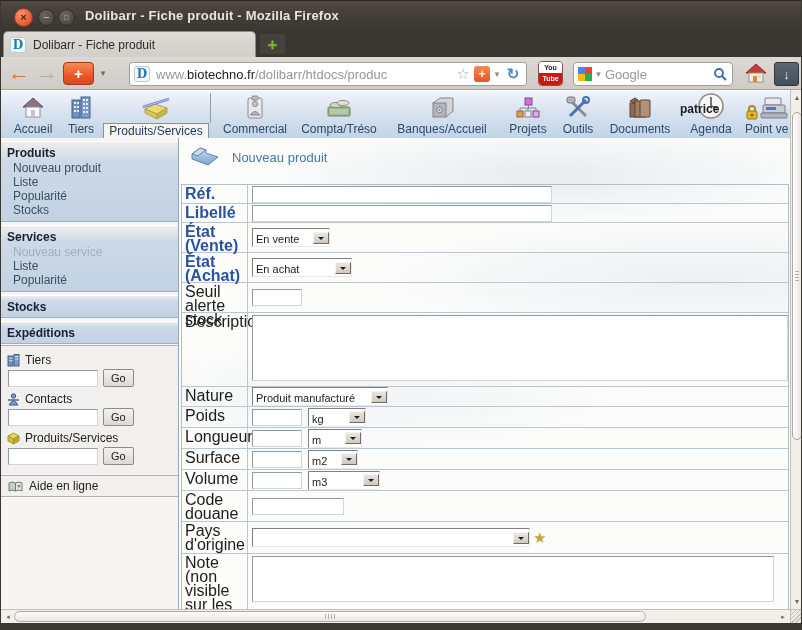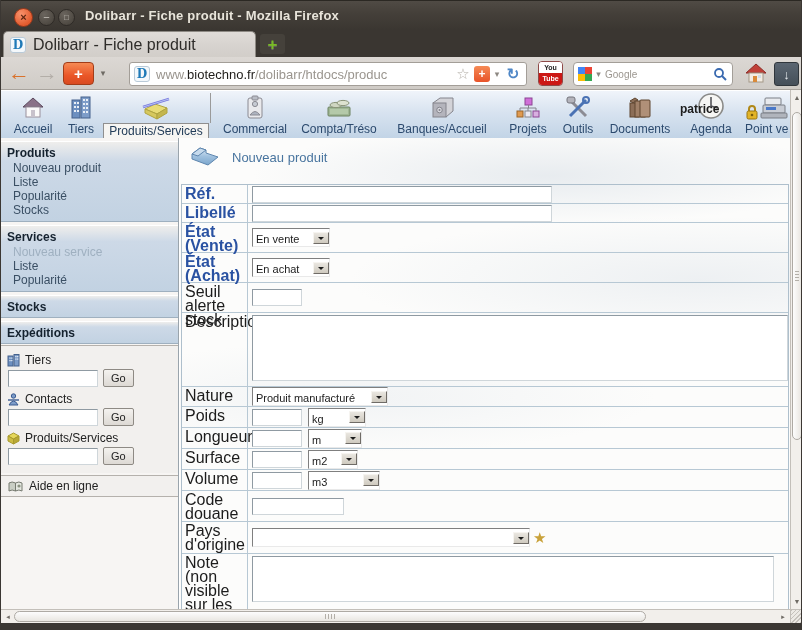--- a/index.html
+++ b/index.html
@@ -28,21 +28,21 @@
   #tabbar { position:absolute; left:0; top:30px; width:802px; height:27px; background:#3a3631; }
   #tab-active {
     position:absolute; left:2px; top:1px; width:253px; height:26px;
     background:linear-gradient(180deg,#e0dcd8,#d6d2ce 60%,#d2cec9);
     border:1px solid #8e8a84; border-bottom:none; border-radius:5px 5px 0 0;
     display:flex; align-items:center; padding:0 6px; cursor:default;
   }
   .favicon { width:16px; height:16px; border-radius:3px; background:#f4f8fb; border:1px solid #b9cad8;
     display:flex; align-items:center; justify-content:center;
     font-weight:bold; font-size:12px; color:#1f7ab8; font-family:"DejaVu Serif",serif; }
-  #tab-active .tab-label { margin-left:7px; font-size:16px; color:#2e2c29; white-space:nowrap; overflow:hidden; }
+  #tab-active .tab-label { margin-left:7px; font-size:12px; color:#2e2c29; white-space:nowrap; overflow:hidden; }
   #newtab-btn { position:absolute; left:259px; top:4px; width:25px; height:20px; border-radius:3px;
     background:#45413b; display:flex; align-items:center; justify-content:center;
     color:#79bb25; font-size:17px; font-weight:bold; line-height:1; cursor:pointer;
     text-shadow:0 1px 0 #fff3; }
   
   #toolbar { position:absolute; left:0; top:57px; width:802px; height:33px;
     background:linear-gradient(180deg,#dcd8d4,#cfcbc6); border-bottom:1px solid #a8a39d; }
   .tb { position:absolute; top:0; height:32px; display:flex; align-items:center; justify-content:center; cursor:pointer; }
   #back-btn   { left:4px;  width:28px; color:#d9722c; font-size:22px; font-weight:bold; }
   #fwd-btn    { left:32px; width:28px; color:#b3aea8; font-size:22px; font-weight:bold; }
@@ -64,21 +64,21 @@
   #reload-ico { width:18px; color:#4f87c7; font-size:15px; font-weight:bold; }
   #yt-icon { position:absolute; left:537px; top:4px; width:25px; height:25px; border-radius:4px;
     overflow:hidden; border:1px solid #8e4a48; cursor:pointer; background:#fff; }
   #yt-icon .yt-top { height:11px; background:#fff; color:#222; font-size:7px; font-weight:bold; text-align:center; line-height:12px; }
   #yt-icon .yt-bot { height:12px; background:#cc1815; color:#fff; font-size:7px; font-weight:bold; text-align:center; line-height:11px; }
   #searchbox { position:absolute; left:572px; top:5px; width:160px; height:24px; background:#fff;
     border:1px solid #a39e98; border-radius:4px; display:flex; align-items:center; padding:0 4px; }
   #google-logo { width:14px; height:14px; display:grid; grid-template-columns:7px 7px; grid-template-rows:7px 7px; flex:none; cursor:pointer; }
   #google-logo i { display:block; }
   #search-caret { width:13px; color:#8d8882; font-size:9px; flex:none; cursor:pointer; text-align:center; }
-  #search-input { flex:1; min-width:0; border:none; outline:none; font-size:10px; color:#0f172a; background:transparent; }
+  #search-input { flex:1; min-width:0; border:none; outline:none; font-size:13px; color:#0f172a; background:transparent; }
   #search-input::placeholder { color:#9b968f; }
   #magnifier { flex:none; cursor:pointer; }
   #home-btn { left:740px; width:30px; }
   #download-btn { position:absolute; left:773px; top:5px; width:25px; height:24px; border-radius:3px;
     background:linear-gradient(180deg,#5b6672,#454f59); border:1px solid #30363c;
     color:#e8ecf0; font-size:13px; font-weight:bold; display:flex; align-items:center; justify-content:center; cursor:pointer; }
   
   #content { position:absolute; left:0; top:90px; width:802px; height:533px; background:#fff; }
   
   #topmenu { position:absolute; left:0; top:0; width:789px; height:48px;
@@ -535,21 +535,21 @@
               <span class="sel" style="width:78px">
                 <span class="sel-txt">En vente</span>
                 <span class="sel-btn"></span>
               </span>
             </div>
           </div>
 
           <div class="frow req" style="height:30px">
             <div class="fcell-label">État (Achat)</div>
             <div class="fcell-val">
-              <span class="sel" style="width:78px">
+              <span class="sel" style="width:100px">
                 <span class="sel-txt">En achat</span>
                 <span class="sel-btn"></span>
               </span>
             </div>
           </div>
 
           <div class="frow" style="height:30px">
             <div class="fcell-label">Seuil alerte stock</div>
             <div class="fcell-val">
                 <input class="tin" style="width: 50px;">

